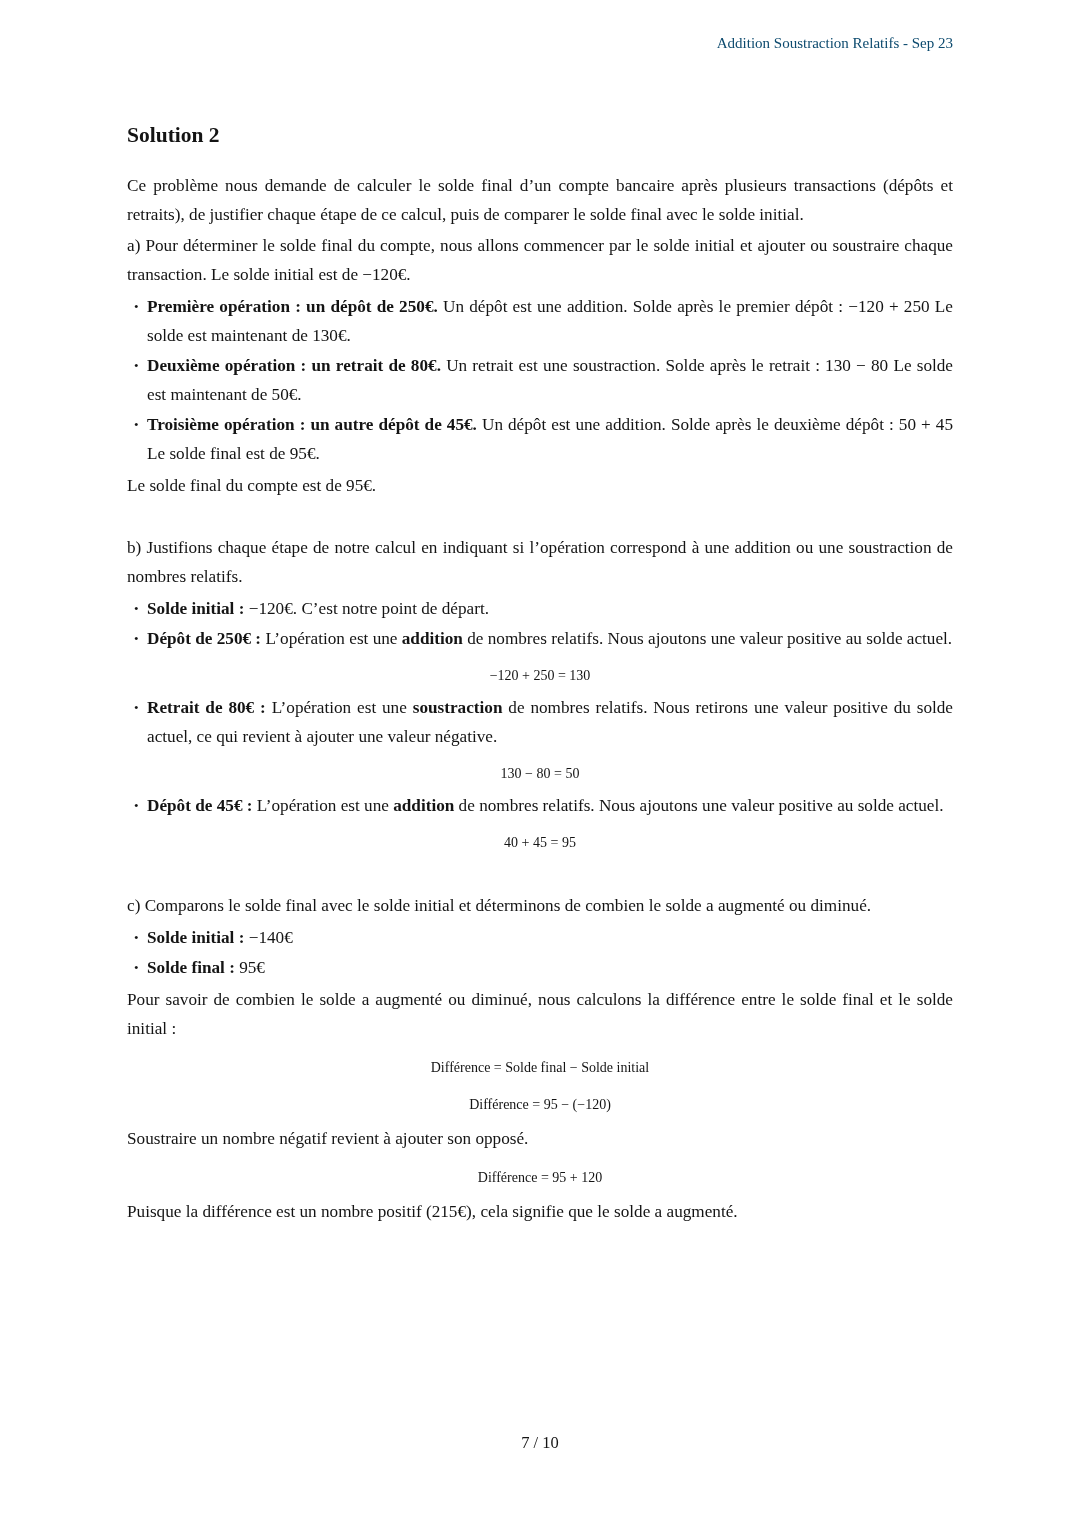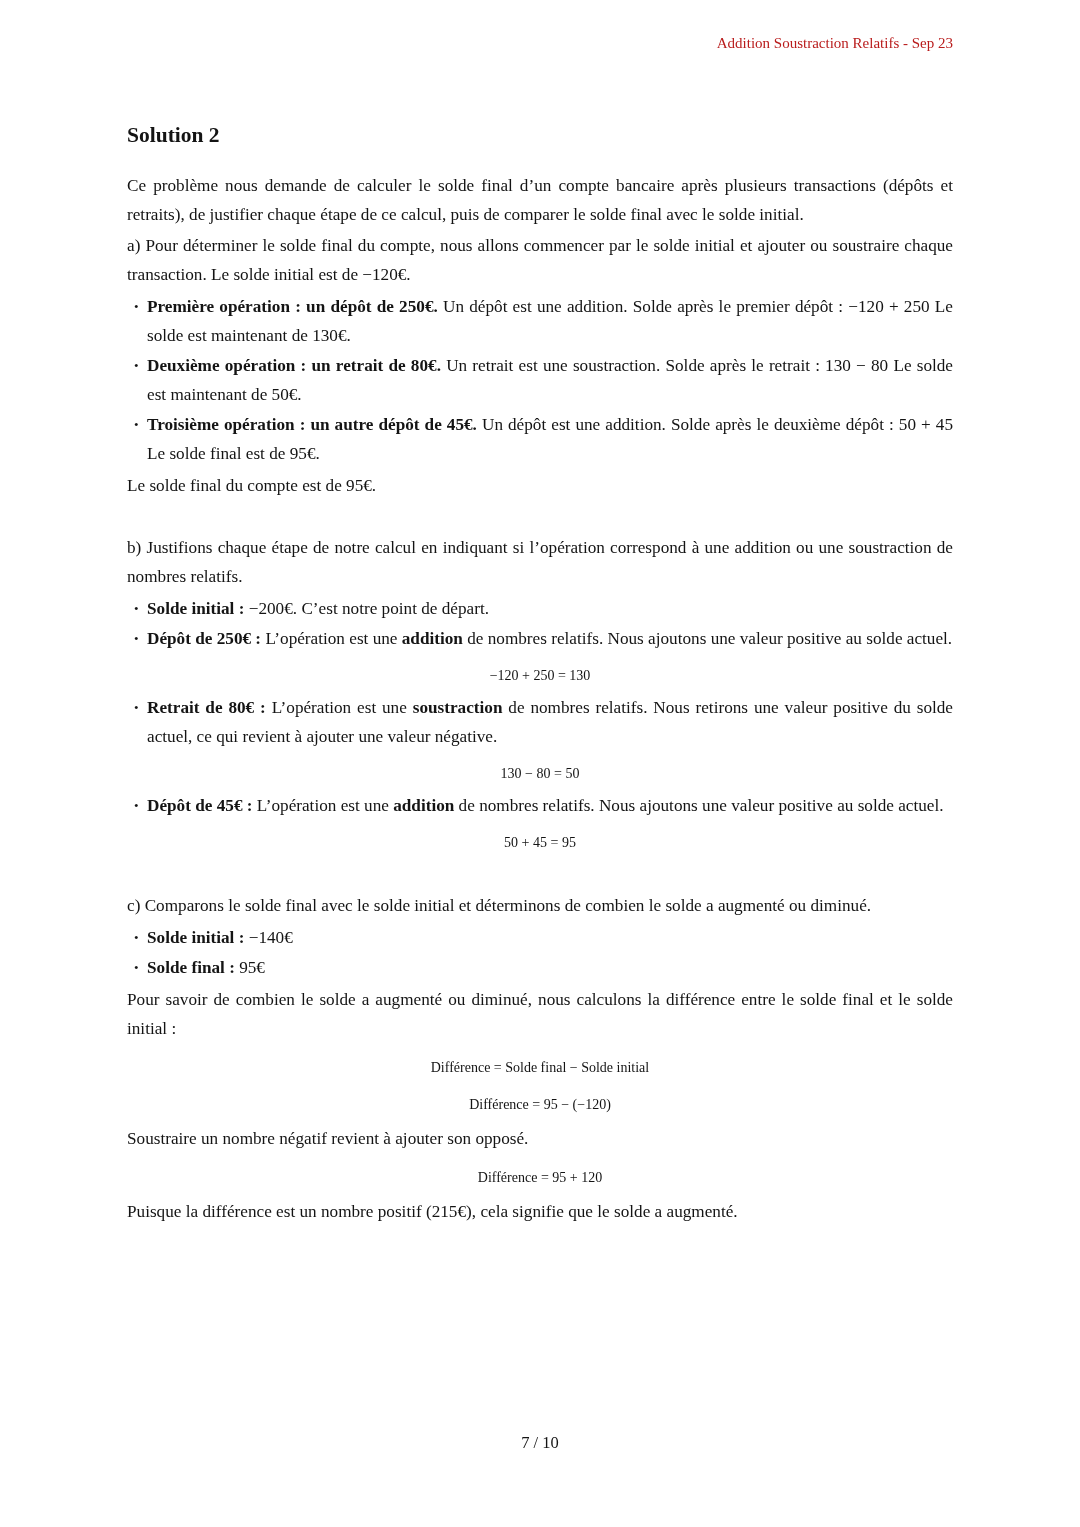--- a/index.html
+++ b/index.html
@@ -11,21 +11,21 @@
     color: #141414;
     font-family: "Liberation Serif", "DejaVu Serif", serif;
     overflow: hidden;
   }
   .running-header {
     position: absolute;
     top: 33px;
     right: 127px;
     font-size: 15px;
     line-height: 20px;
-    color: #b91c1c;
+    color: #0c4a6e;
   }
   .content {
     position: absolute;
     top: 121px;
     left: 127px;
     width: 826px;
     font-size: 17.2px;
     line-height: 29px;
     text-align: justify;
   }
@@ -103,33 +103,33 @@
     </ul>
 
     <p>Le solde final du compte est de 95€.</p>
 
     <div class="section-gap"></div>
 
     <p>b) Justifions chaque étape de notre calcul en indiquant si l’opération correspond à une addition ou une soustraction de nombres relatifs.</p>
 
     <ul class="bullets">
       <li>
-        <b>Solde initial :</b><span> −200€. C’est notre point de départ.</span>
+        <b>Solde initial :</b><span> −120€. C’est notre point de départ.</span>
       </li>
       <li>
         <b>Dépôt de 250€ :</b><span> L’opération est une </span><b>addition</b><span> de nombres relatifs. Nous ajoutons une valeur positive au solde actuel.</span>
         <div class="eq">−120 + 250 = 130</div>
       </li>
       <li>
         <b>Retrait de 80€ :</b><span> L’opération est une </span><b>soustraction</b><span> de nombres relatifs. Nous retirons une valeur positive du solde actuel, ce qui revient à ajouter une valeur négative.</span>
         <div class="eq">130 − 80 = 50</div>
       </li>
       <li>
         <b>Dépôt de 45€ :</b><span> L’opération est une </span><b>addition</b><span> de nombres relatifs. Nous ajoutons une valeur positive au solde actuel.</span>
-        <div class="eq">50 + 45 = 95</div>
+        <div class="eq">40 + 45 = 95</div>
       </li>
     </ul>
 
     <div class="section-gap"></div>
 
     <p>c) Comparons le solde final avec le solde initial et déterminons de combien le solde a augmenté ou diminué.</p>
 
     <ul class="bullets">
       <li>
         <b>Solde initial :</b><span> −140€</span>

